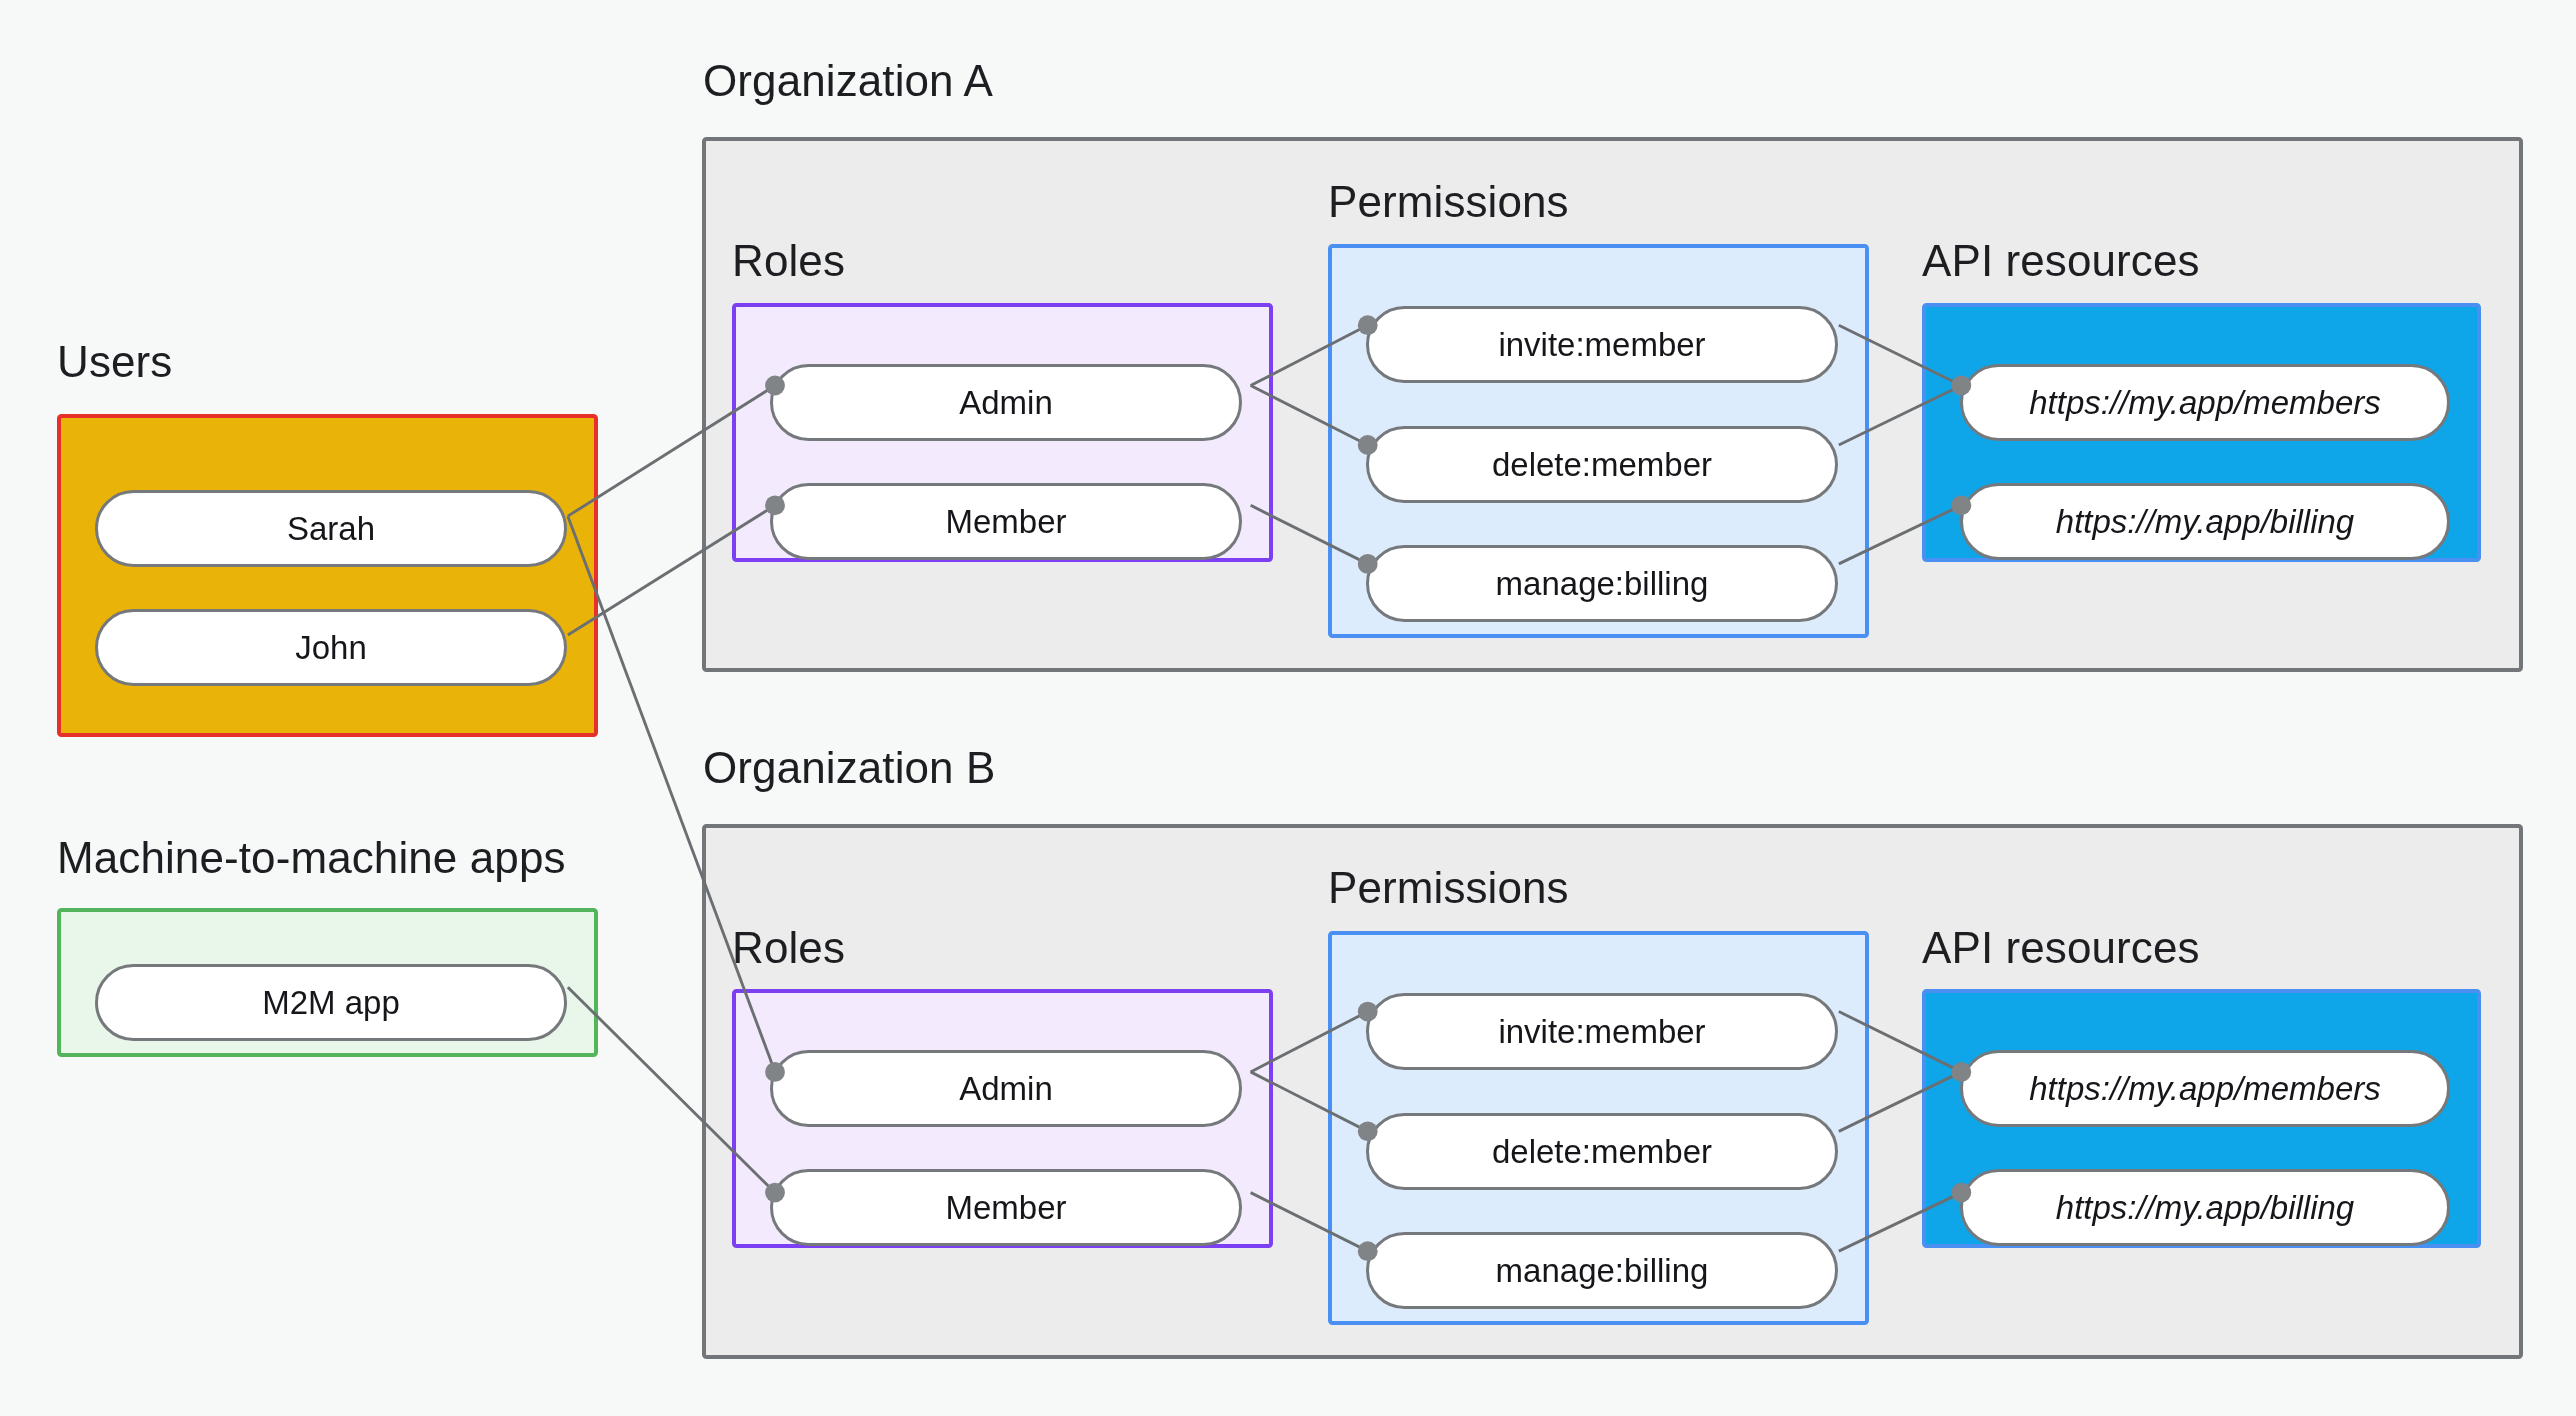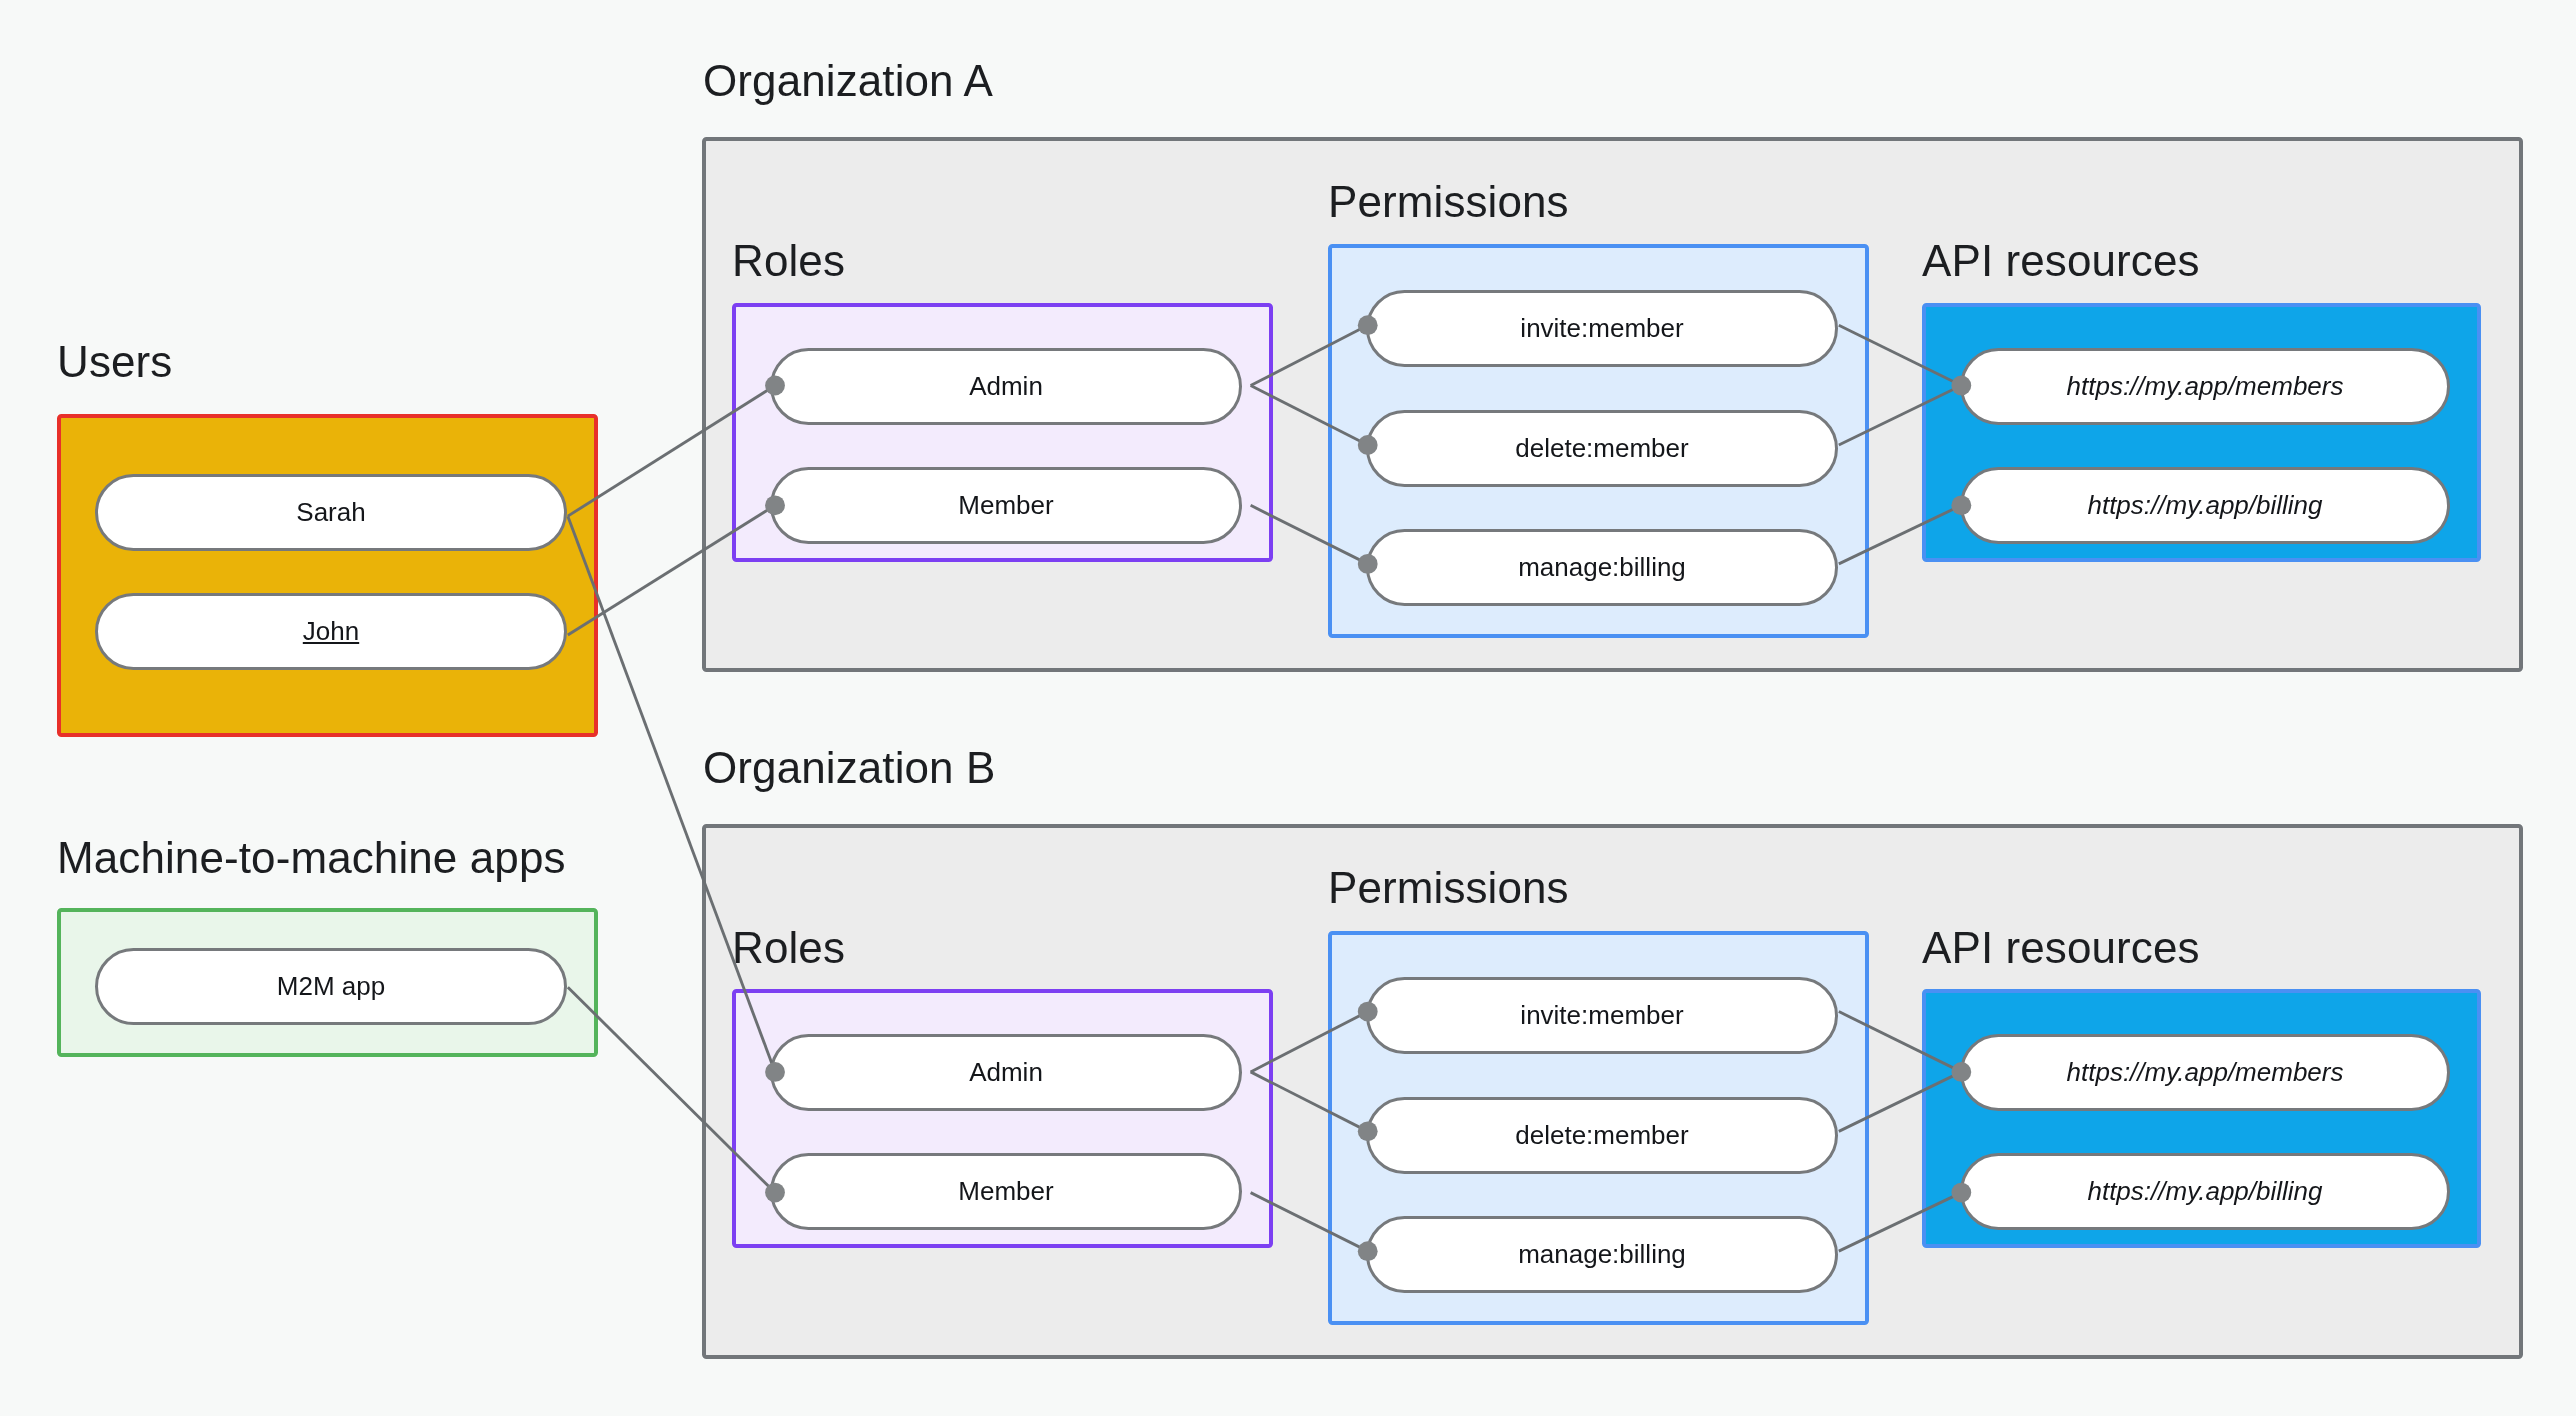--- a/index.html
+++ b/index.html
@@ -75,24 +75,25 @@
   
   .pill {
     position: absolute;
     box-sizing: border-box;
     background: #ffffff;
     border: 3.1px solid #76797c;
     border-radius: 900px;
     display: flex;
     align-items: center;
     justify-content: center;
-    font-size: 26px;
+    font-size: 33px;
     color: #14161a;
     white-space: nowrap;
     z-index: 6;
+    margin-top: 16px;
   }
 </style>
 </head>
 <body>
 
 <div id="stage">
 
   <svg class="edges" viewBox="0 0 2859 1572" width="2576" height="1416">
 
     <line x1="630" y1="573" x2="860" y2="428"></line>
@@ -134,21 +135,21 @@
     <circle cx="2177" cy="428" r="11"></circle>
     <circle cx="2177" cy="561" r="11"></circle>
     <circle cx="2177" cy="1190" r="11"></circle>
     <circle cx="2177" cy="1324" r="11"></circle>
   </svg>
 
   <div class="glabel" style="left:57px; top:337px;">Users</div>
 
   <div class="box users-box" style="left:57px; top:414px; width:541px; height:323px;">
     <div class="pill" style="left:34px; top:56px; width:472px; height:77px;">Sarah</div>
-    <div class="pill" style="left:34px; top:175px; width:472px; height:77px;text-decoration:underline;">John</div>
+    <div class="pill" style="left:34px; top:175px; width:472px; height:77px;">John</div>
   </div>
 
   <div class="glabel" style="left:57px; top:833px;">Machine-to-machine apps</div>
 
   <div class="box m2m-box" style="left:57px; top:908px; width:541px; height:149px;">
     <div class="pill" style="left:34px; top:36px; width:472px; height:77px;">M2M app</div>
   </div>
 
   <div class="glabel" style="left:703px; top:56px;">Organization A</div>
 

